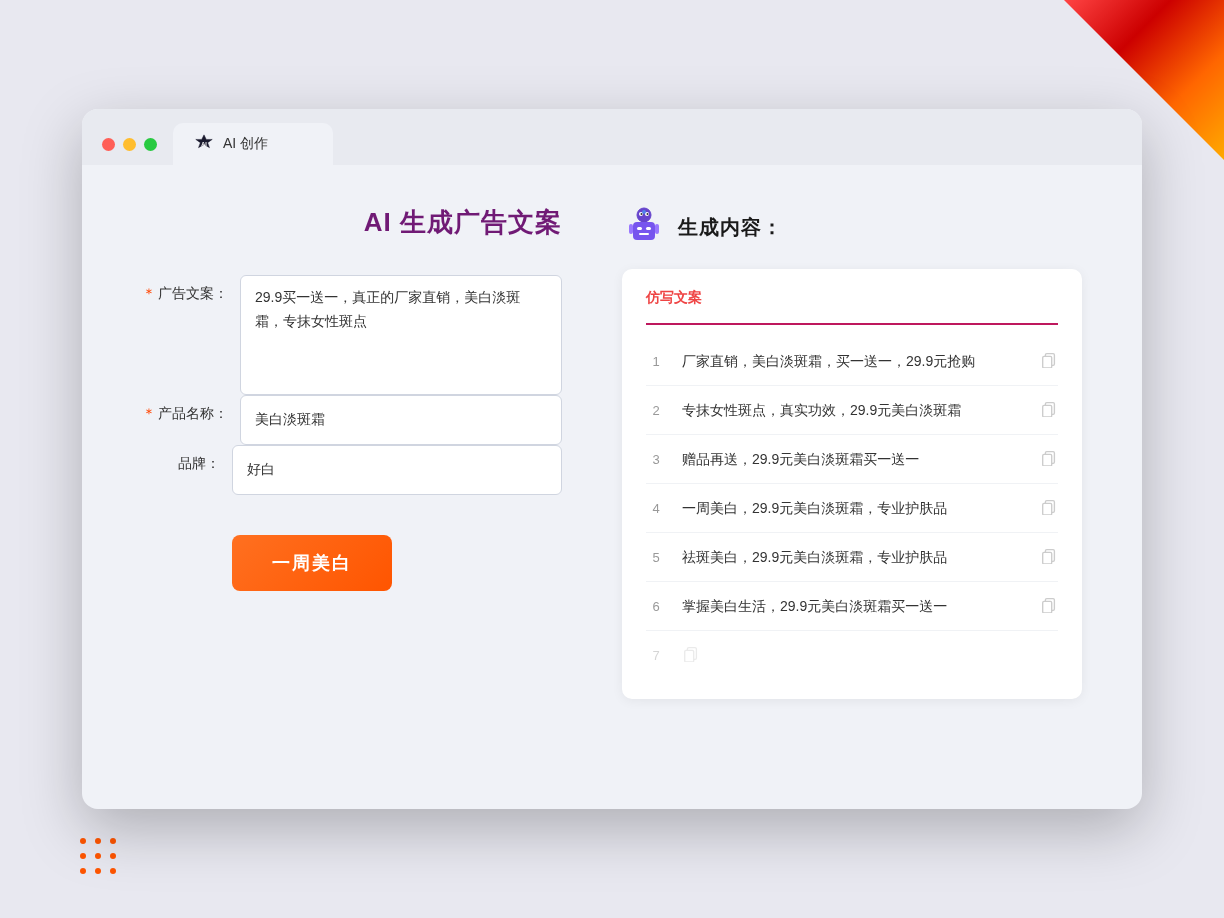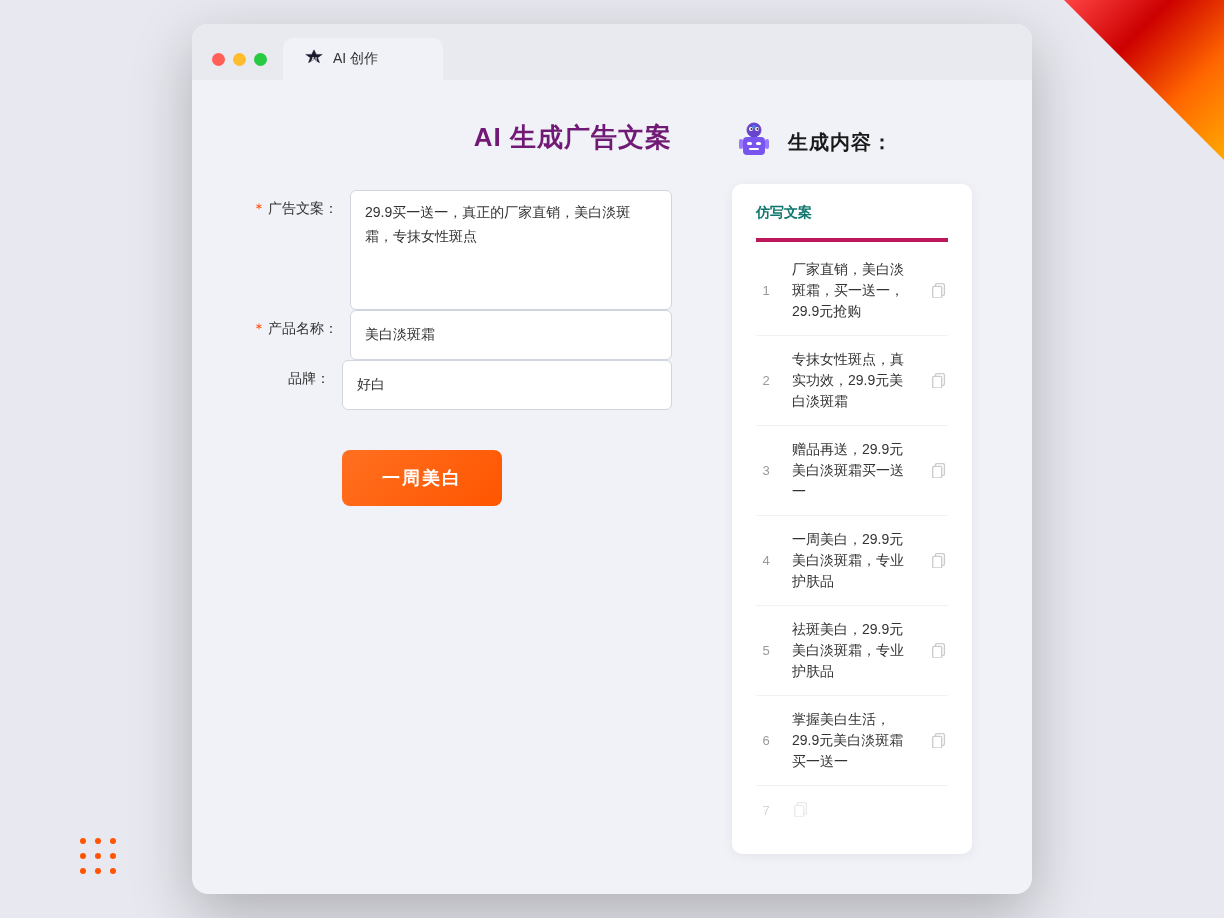--- a/index.html
+++ b/index.html
@@ -40,21 +40,21 @@
       content: '';
       position: absolute;
       width: 6px; height: 6px;
       border-radius: 50%;
       background: #ff5500;
       box-shadow: 15px 0 0 #ff5500, 30px 0 0 #ff5500, 0 15px 0 #ff5500, 15px 15px 0 #ff5500, 30px 15px 0 #ff5500, 0 30px 0 #ff5500, 15px 30px 0 #ff5500, 30px 30px 0 #ff5500;
     }
 
     
     .browser-window {
-      width: 840px;
+      width: 1060px;
       min-height: 700px;
       background: #f0f2f7;
       border-radius: 16px;
       box-shadow: 0 20px 60px rgba(0,0,0,0.25);
       position: relative;
       z-index: 1;
       overflow: hidden;
     }
 
     
@@ -216,24 +216,24 @@
     .result-card {
       background: white;
       border-radius: 10px;
       padding: 20px 24px;
       box-shadow: 0 2px 12px rgba(0,0,0,0.06);
     }
 
     .result-table-header {
       font-size: 14px;
       font-weight: 700;
-      color: #0f766e;
+      color: #ef4444;
       padding-bottom: 16px;
-      border-bottom: 4px solid #be185d;
-      margin-bottom: 4px;
+      border-bottom: 2px solid #be185d;
+      margin-bottom: 12px;
     }
 
     .result-row {
       display: flex;
       align-items: center;
       padding: 13px 0;
       border-bottom: 1px solid #f0f2f5;
       gap: 16px;
     }
 

